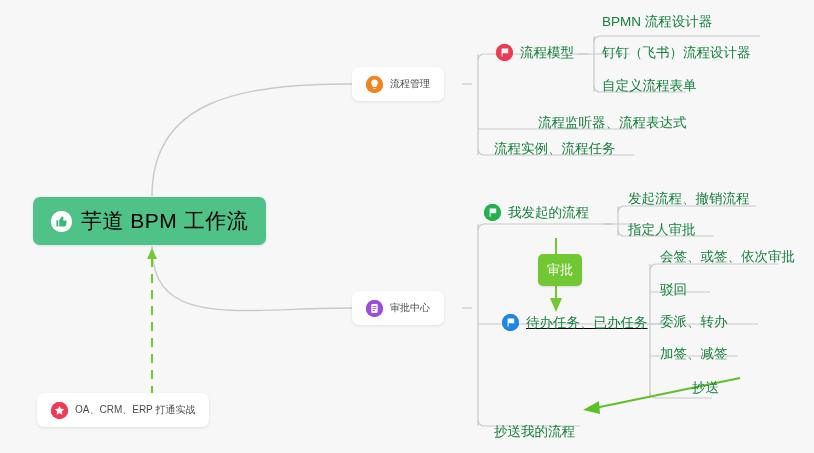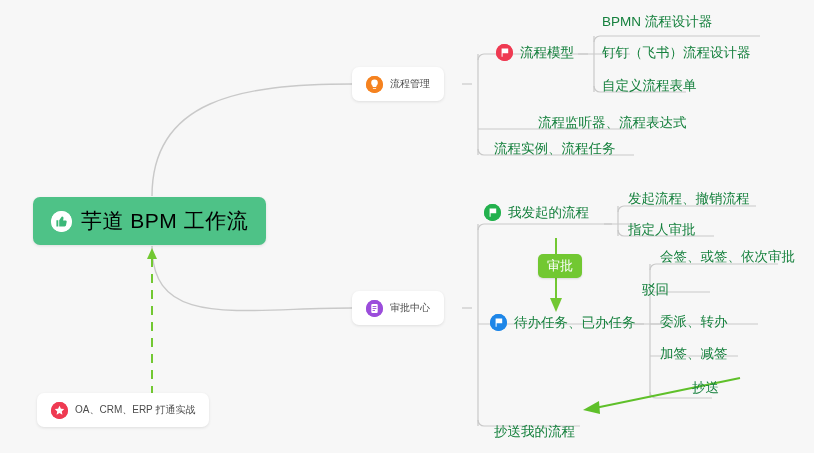--- a/index.html
+++ b/index.html
@@ -34,21 +34,21 @@
   }
   .card .label { color: #4c4c4c; font-size: 10px; }
 
   .plain { padding: 0 6px 3px 6px; height: 26px; }
   .plain .label { color: #15803d; font-size: 13.5px; }
 
   .badge {
     background: #72c832;
     border-radius: 5px;
     padding: 0 9px;
-    height: 24px;
+    height: 32px;
     box-shadow: 0 1px 2px rgba(0,0,0,.12);
   }
   .badge .label { color: #ffffff; font-size: 13px; }
 
   
   .ic { width: 17px; height: 17px; border-radius: 50%; margin-right: 7px; flex: 0 0 auto;
         display: flex; align-items: center; justify-content: center; }
   .ic svg { display: block; }
   .ic-thumb  { background: #ffffff; }
   .ic-bulb   { background: #f5821f; }
@@ -204,34 +204,34 @@
     <span class="label">发起流程、撤销流程</span>
   </div>
   <div class="node plain" style="left:622px; top:218px;">
     <span class="label">指定人审批</span>
   </div>
 
   <div class="node badge" style="left:538px; top:254px;">
     <span class="label">审批</span>
   </div>
 
-  <div class="node plain" style="left:484px; top:311px;">
+  <div class="node plain" style="left:496px; top:311px;text-decoration:underline;">
     <span class="ic ic-flag-b">
       <svg width="17" height="17" viewBox="0 0 17 17">
         <circle cx="8.5" cy="8.5" r="8.5" fill="#1e86e8"></circle>
         <path d="M5.6 4.4 L5.6 12.8 L6.6 12.8 L6.6 9.3 L12.2 9.3 L12.2 4.4 Z" fill="#ffffff"></path>
       </svg>
     </span>
     <span class="label">待办任务、已办任务</span>
   </div>
 
   <div class="node plain" style="left:654px; top:245px;">
     <span class="label">会签、或签、依次审批</span>
   </div>
-  <div class="node plain" style="left:636px; top:278px;justify-content:center;">
+  <div class="node plain" style="left:654px; top:278px;justify-content:center;">
     <span class="label">驳回</span>
   </div>
   <div class="node plain" style="left:654px; top:310px;">
     <span class="label">委派、转办</span>
   </div>
   <div class="node plain" style="left:654px; top:342px;">
     <span class="label">加签、减签</span>
   </div>
   <div class="node plain" style="left:686px; top:376px;">
     <span class="label">抄送</span>

